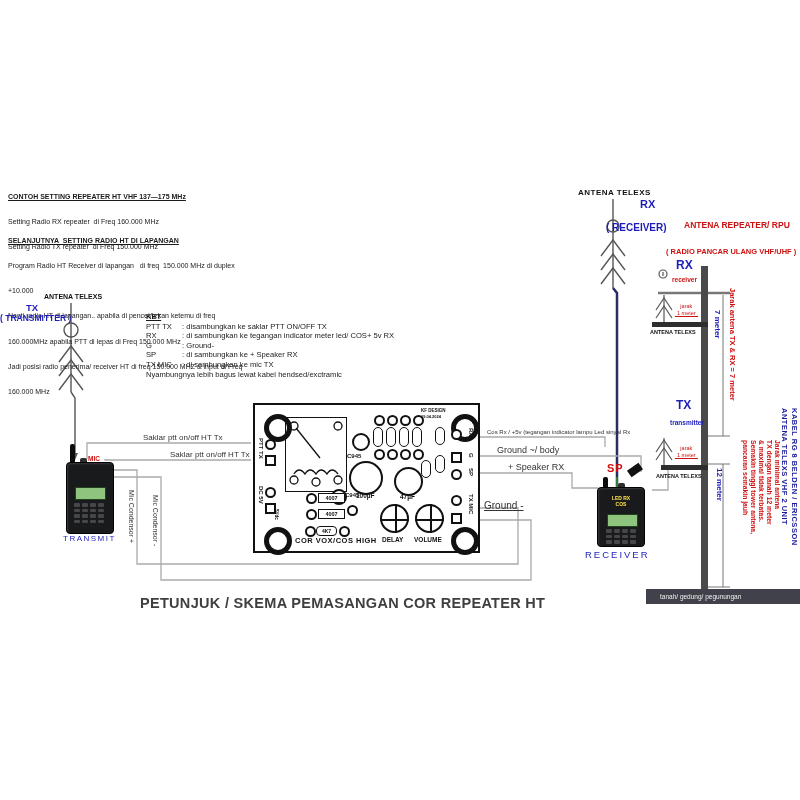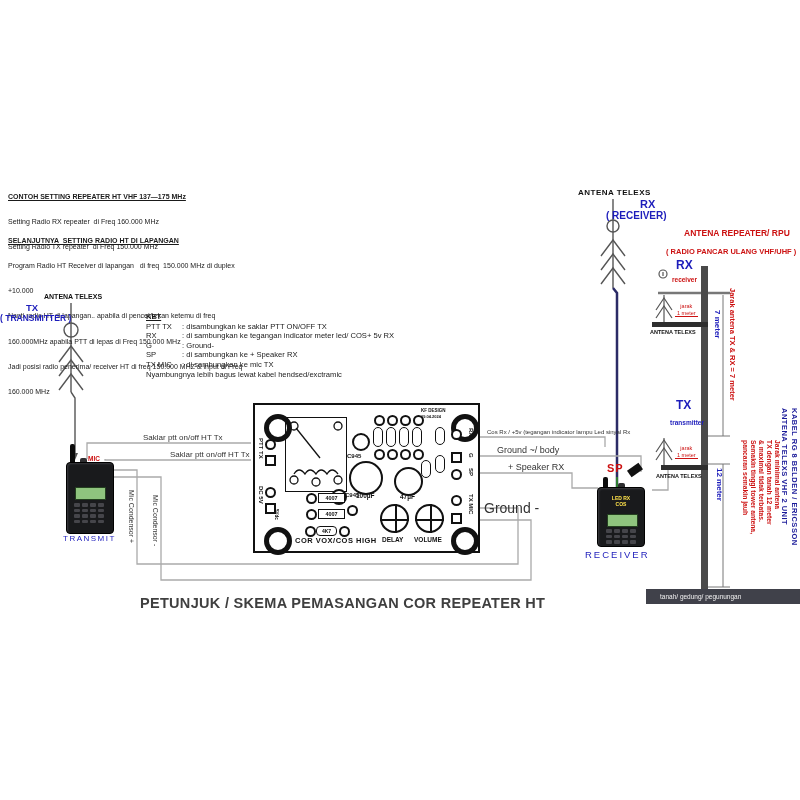--- a/index.html
+++ b/index.html
@@ -154,30 +154,30 @@
       </div>
     <div>Nyambungnya lebih bagus lewat kabel hendsed/exctramic</div>
   </div>
 
   <div class="abs b" style="left:44px;top:293px;font-size:7px;color:#111;">ANTENA TELEXS</div>
   <div class="abs b blue" style="left:26px;top:302px;font-size:9.5px;">TX</div>
   <div class="abs b blue" style="left:0px;top:313px;font-size:8.5px;">( TRANSMITTER )</div>
 
   <div class="abs b" style="left:578px;top:188px;font-size:8px;color:#111;letter-spacing:0.5px;">ANTENA TELEXS</div>
   <div class="abs b blue" style="left:640px;top:198px;font-size:11px;">RX</div>
-  <div class="abs b blue" style="left:606px;top:210px;font-size:10px;">( RECEIVER)</div>
+  <div class="abs b blue" style="left:606px;top:222px;font-size:10px;">( RECEIVER)</div>
 
   <div class="abs" style="left:143px;top:433px;font-size:8px;color:#333;">Saklar ptt on/off HT Tx</div>
   <div class="abs" style="left:170px;top:450px;font-size:8px;color:#333;">Saklar ptt on/off HT Tx</div>
   <div class="abs rot90" style="left:135px;top:490px;font-size:7px;color:#333;">Mic Condensor +</div>
   <div class="abs rot90" style="left:159px;top:495px;font-size:7px;color:#333;">Mic Condensor -</div>
   <div class="abs" style="left:487px;top:429px;font-size:6px;color:#333;">Cos Rx / +5v (tegangan indicator lampu Led sinyal Rx</div>
   <div class="abs" style="left:497px;top:445px;font-size:9px;color:#333;">Ground ~/ body</div>
   <div class="abs" style="left:508px;top:462px;font-size:9px;color:#333;">+ Speaker RX</div>
-  <div class="abs" style="left:484px;top:500px;font-size:14px;color:#333;">Ground -</div>
+  <div class="abs" style="left:484px;top:500px;font-size:10px;color:#333;text-decoration:underline;">Ground -</div>
 
   <div class="abs" id="pcb">
     <div class="hole" style="left:9px;top:9px;"></div>
     <div class="hole" style="left:196px;top:9px;"></div>
     <div class="hole" style="left:9px;top:122px;"></div>
     <div class="hole" style="left:196px;top:122px;"></div>
 
     <div class="abs" style="left:30px;top:12px;width:60px;height:73px;border:1.5px solid #111;">
       <svg width="60" height="73">
         <g stroke="#111" stroke-width="1.3" fill="none">
@@ -307,21 +307,21 @@
         <span></span>
         <span></span>
         <span></span>
         <span></span>
         <span></span>
     </div>
   </div>
   <div class="abs b red" style="left:607px;top:462px;font-size:11px;letter-spacing:1px;">SP</div>
   <div class="abs caption" style="left:585px;top:549px;font-size:9.5px;letter-spacing:2px;">RECEIVER</div>
 
-  <div class="abs b red" style="left:684px;top:228px;font-size:8.5px;">ANTENA REPEATER/ RPU</div>
+  <div class="abs b red" style="left:684px;top:220px;font-size:8.5px;">ANTENA REPEATER/ RPU</div>
   <div class="abs b red" style="left:666px;top:247px;font-size:7.5px;">( RADIO PANCAR ULANG VHF/UHF )</div>
   <div class="abs b blue" style="left:676px;top:258px;font-size:12px;">RX</div>
   <div class="abs b red" style="left:672px;top:276px;font-size:6.5px;">receiver</div>
   <div class="tower" style="left:701px;top:266px;width:7px;height:325px;"></div>
   <div class="abs jarak" style="left:675px;top:303px;">
     <div>jarak</div>
     <div class="u">1   meter</div>
   </div>
   <div class="mount" style="left:652px;top:322px;width:56px;height:5px;"></div>
   <div class="abs tiny-lbl" style="left:650px;top:329px;">ANTENA TELEXS</div>

